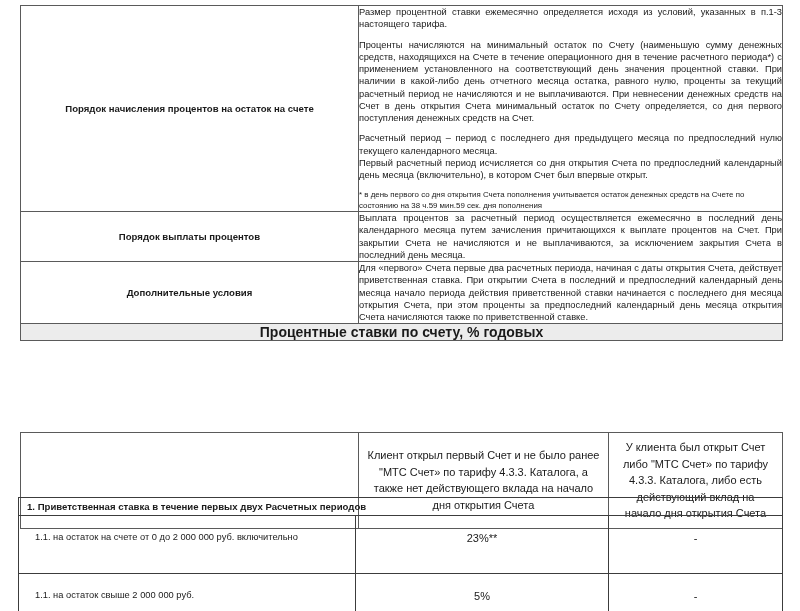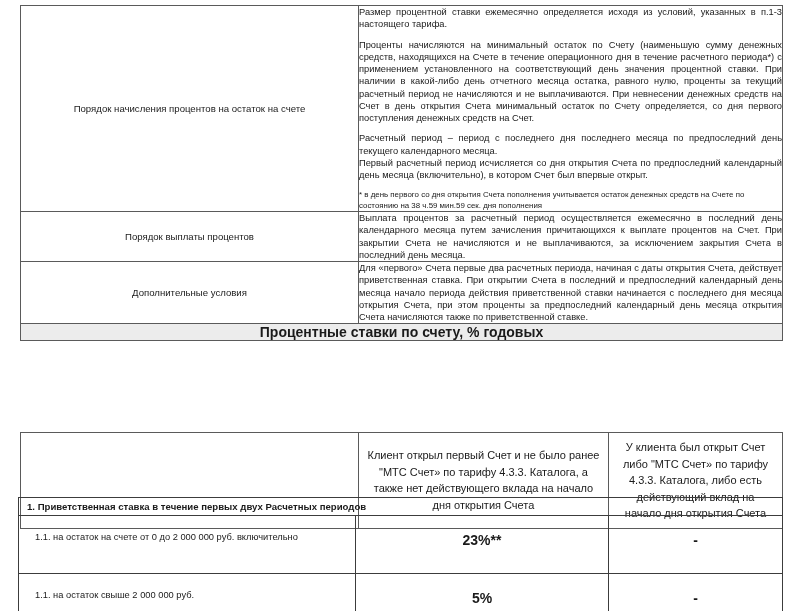--- a/index.html
+++ b/index.html
@@ -42,21 +42,21 @@
   .tbl-main col.c2 { width: 424px; }
 
   .tbl-main td {
     border: 1px solid #5a5a5a;
     vertical-align: middle;
     padding: 0;
   }
 
   .label-cell {
     text-align: center;
-    font-weight: normal;
+    font-weight: bold;
     font-size: 9.6px;
     padding: 4px 10px;
     line-height: 1.25;
     vertical-align: middle;
   }
 
   .body-cell {
     vertical-align: top;
     padding: 3px 6px 4px 6px;
     text-align: justify;
@@ -128,22 +128,21 @@
   .rate-name {
     padding: 3px 0 3px 8px;
     text-align: left;
     vertical-align: top;
     font-size: 9.3px;
   }
   .rate-val {
     text-align: center;
     vertical-align: top;
     padding: 3px 0;
-    font-size: 14px;
-    font-weight: bold;
+    font-size: 11px;
   }
   .rate-row-1 td { height: 25px; }
   .rate-row-2 td { height: 30px; }
 
   
   .footnote {
     position: absolute;
     left: 20px;
     top: 572px;
     width: 760px;
@@ -167,21 +166,21 @@
         <col class="c1">
         <col class="c2">
       </colgroup>
     <tbody>
 
       <tr>
         <td class="label-cell">Порядок начисления процентов на остаток на счете</td>
         <td class="body-cell">
           <p>Размер процентной ставки ежемесячно определяется исходя из условий, указанных в п.1-3 настоящего тарифа.</p>
           <p>Проценты начисляются на минимальный остаток по Счету (наименьшую сумму денежных средств, находящихся на Счете в течение операционного дня в течение расчетного периода*) с применением установленного на соответствующий день значения процентной ставки. При наличии в какой-либо день отчетного месяца остатка, равного нулю, проценты за текущий расчетный период не начисляются и не выплачиваются. При невнесении денежных средств на Счет в день открытия Счета минимальный остаток по Счету определяется, со дня первого поступления денежных средств на Счет.</p>
-          <p class="tight">Расчетный период – период с последнего дня последнего месяца по предпоследний день текущего календарного месяца.</p>
+          <p class="tight">Расчетный период – период с последнего дня предыдущего месяца по предпоследний нулю текущего календарного месяца.</p>
           <p>Первый расчетный период исчисляется со дня открытия Счета по предпоследний календарный день месяца (включительно), в котором Счет был впервые открыт.</p>
           <p class="note">* в день первого со дня открытия Счета пополнения учитывается остаток денежных средств на Счете по состоянию на 38 ч.59 мин.59 сек. дня пополнения</p>
         </td>
       </tr>
 
       <tr>
         <td class="label-cell">Порядок выплаты процентов</td>
         <td class="body-cell">
           <p>Выплата процентов за расчетный период осуществляется ежемесячно в последний день календарного месяца путем зачисления причитающихся к выплате процентов на Счет. При закрытии Счета не начисляются и не выплачиваются, за исключением закрытия Счета в последний день месяца.</p>
         </td>

